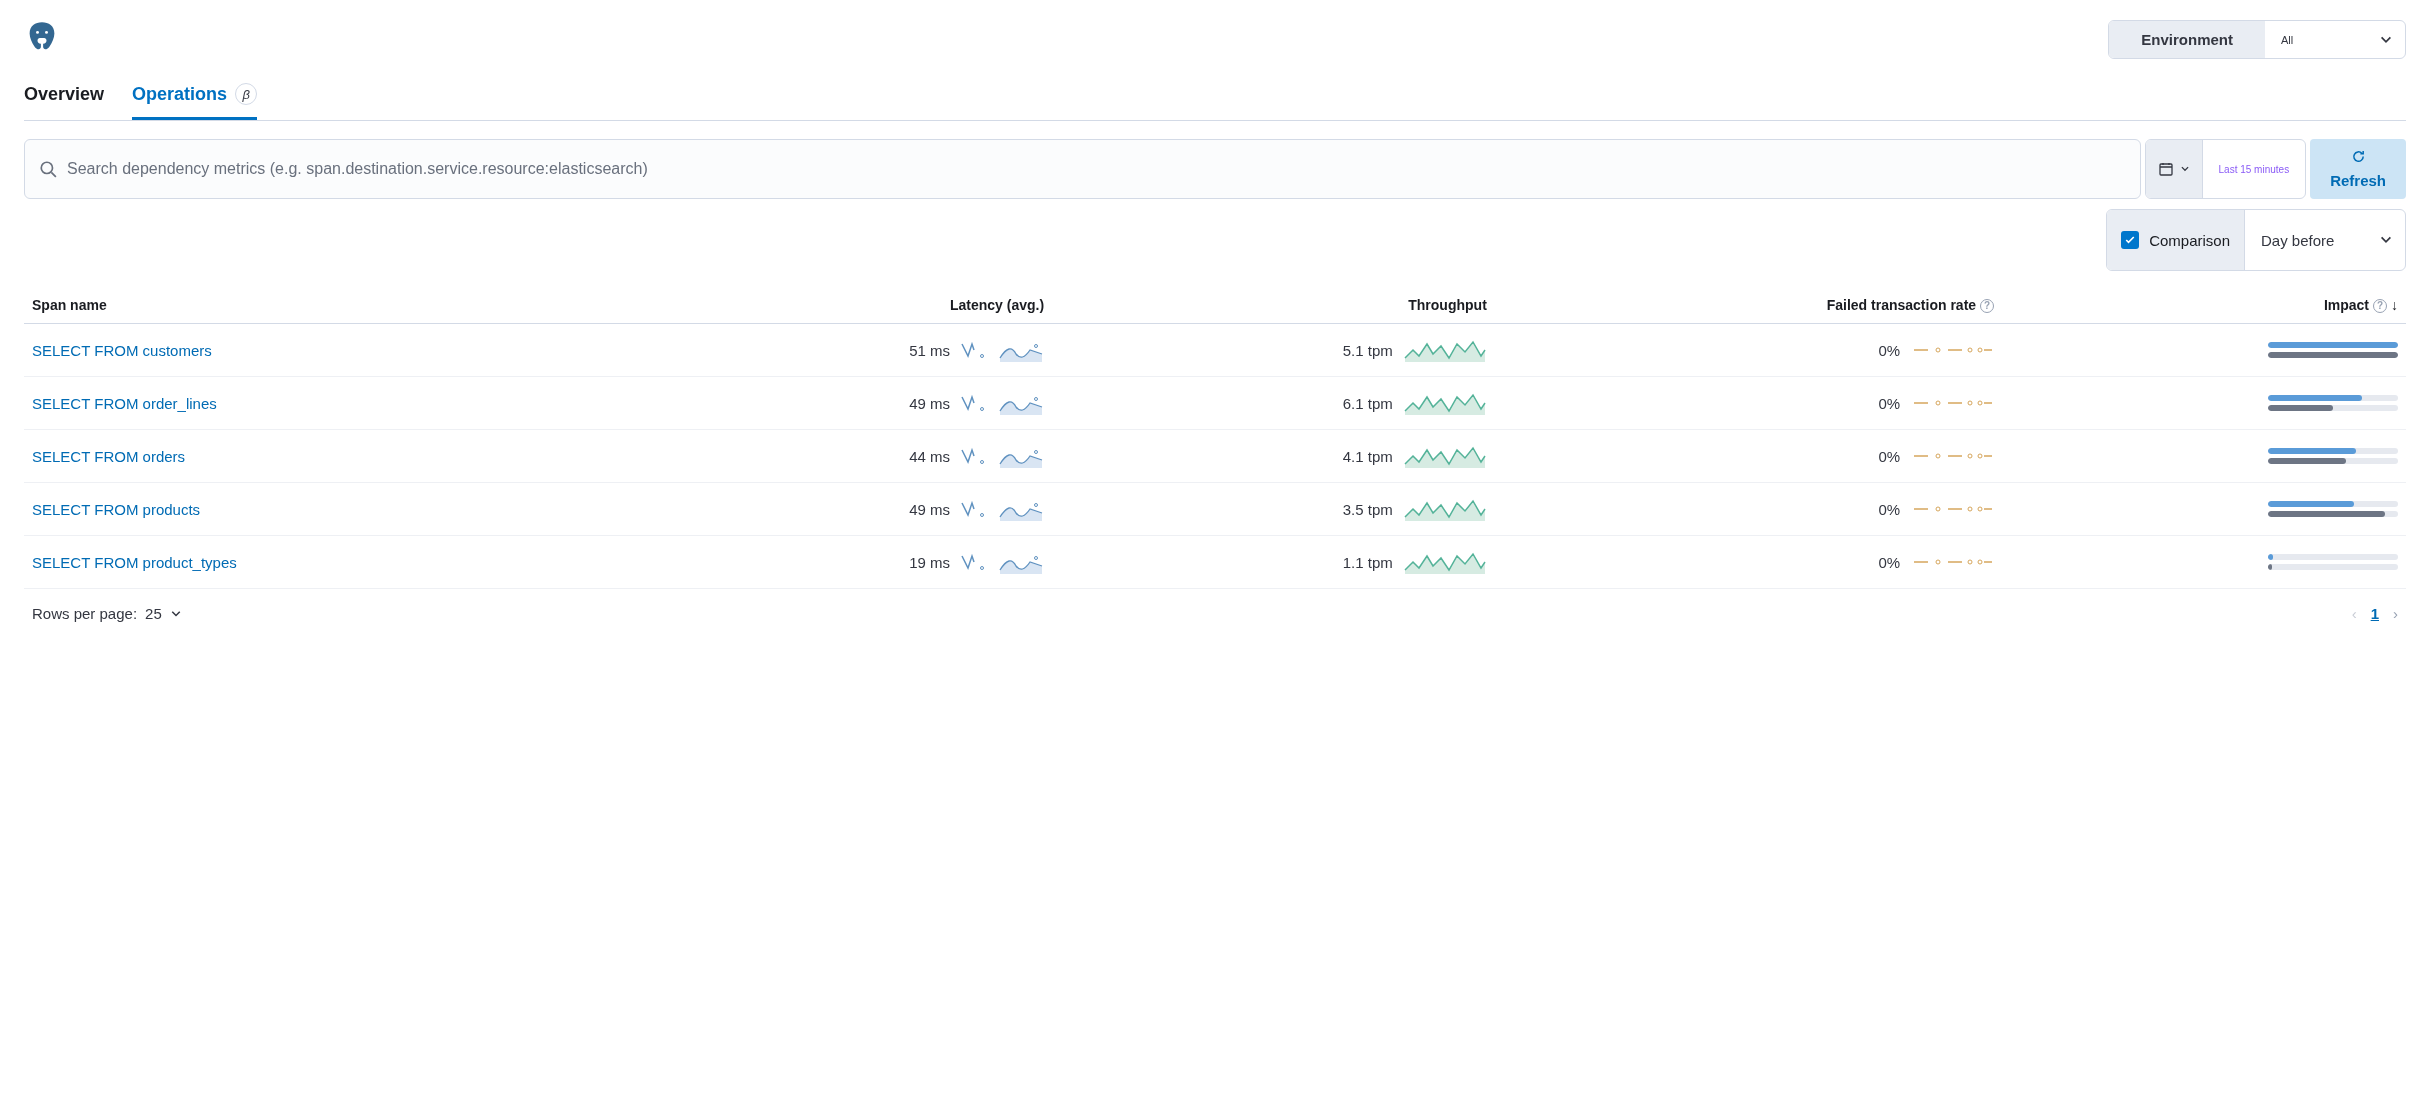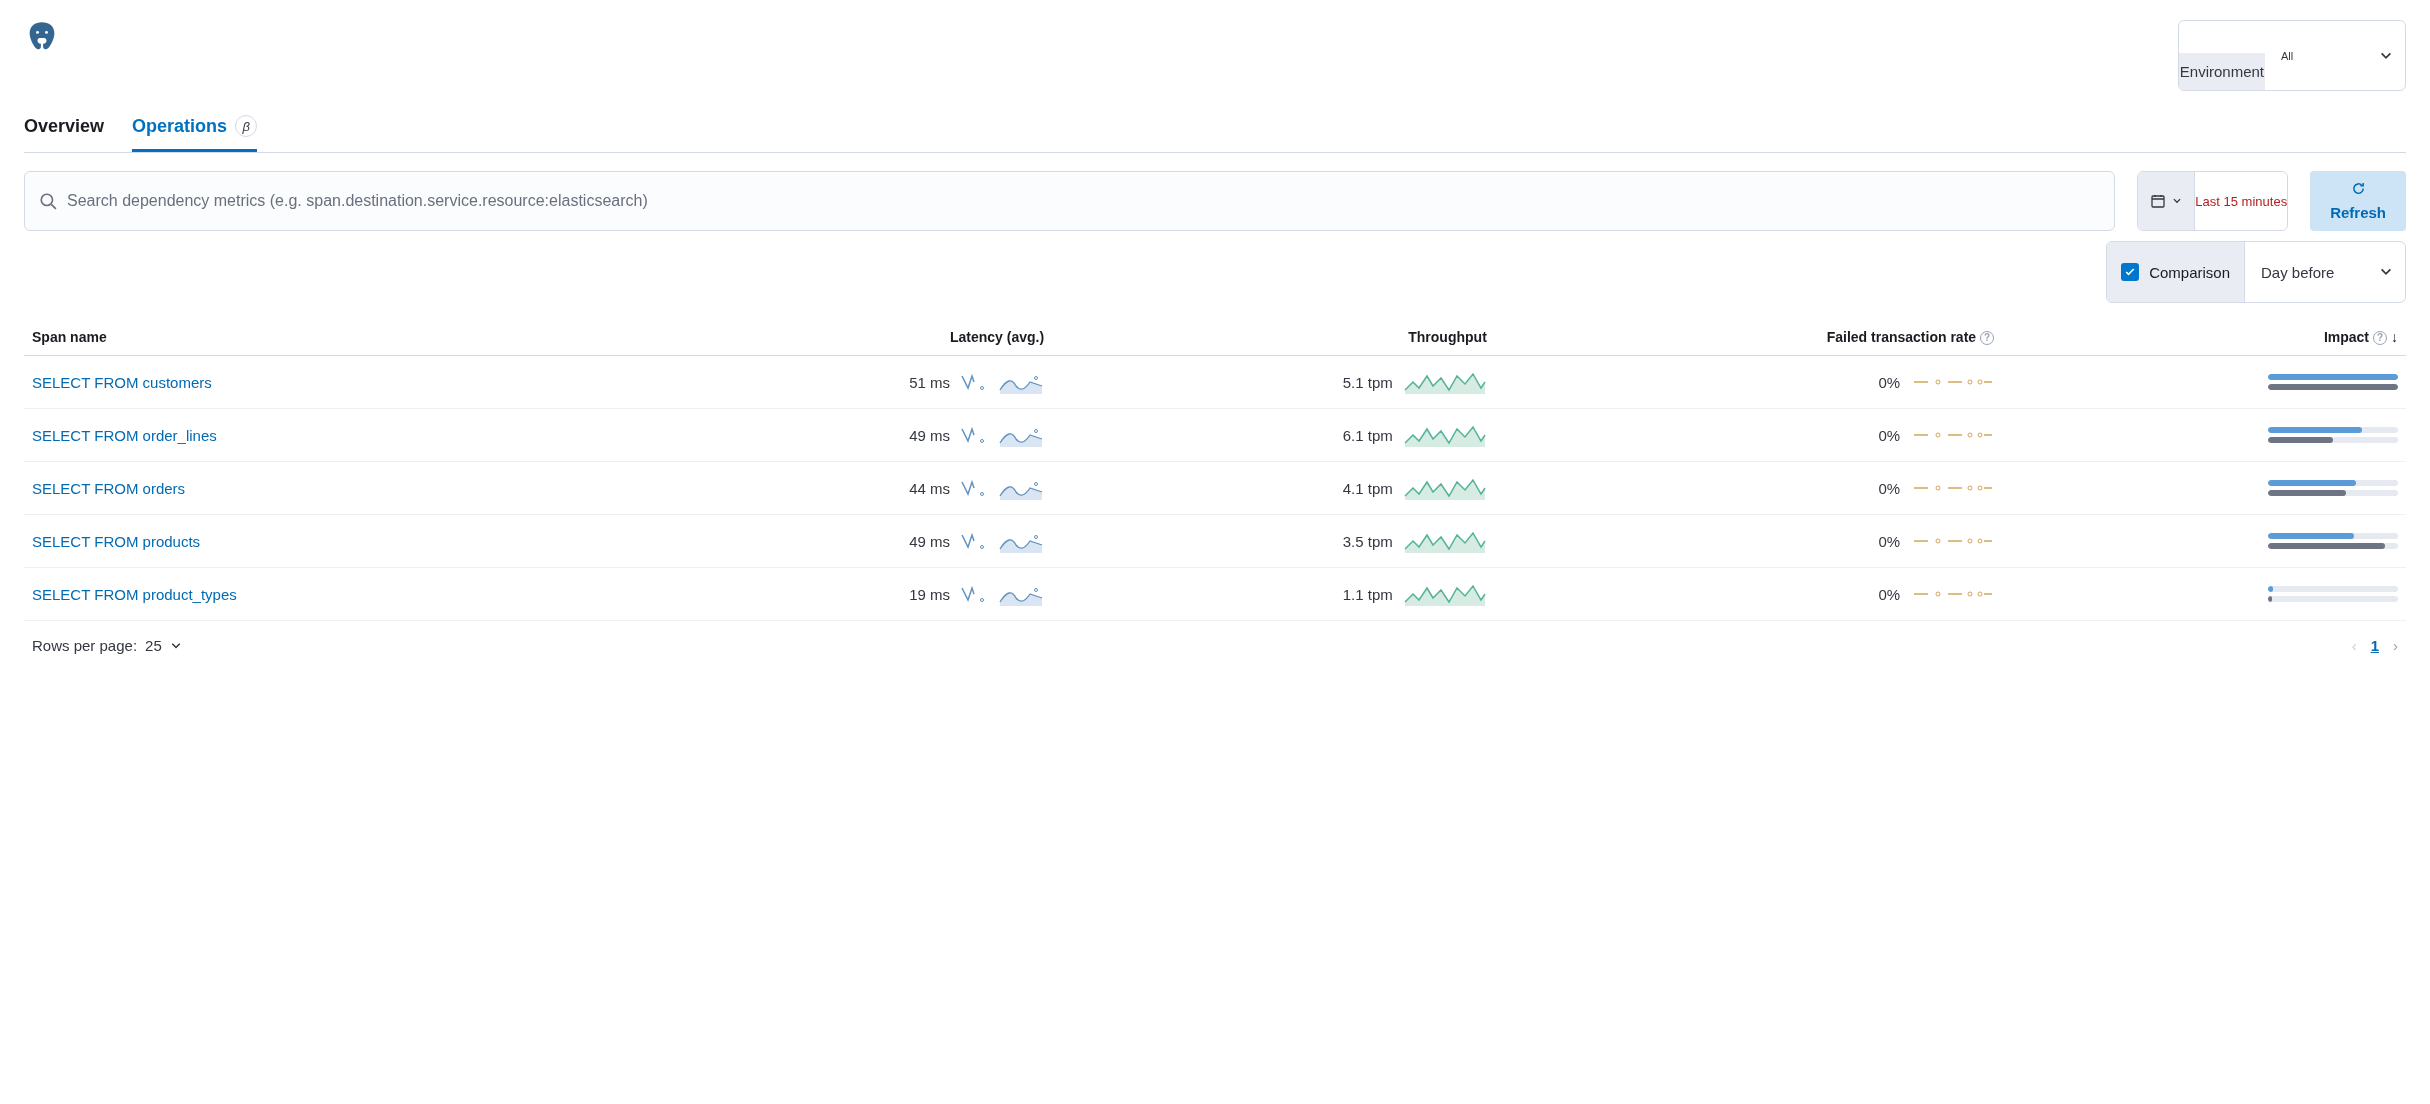--- a/index.html
+++ b/index.html
@@ -2,34 +2,34 @@
 <html><head>
 <meta charset="utf-8">
 <style>
 * { box-sizing: border-box; margin: 0; padding: 0; }
 body { font-family: -apple-system, BlinkMacSystemFont, "Segoe UI", Helvetica, Arial, sans-serif; background: #fff; padding: 20px 24px; color: #1a1c21; }
 .header-row { display: flex; justify-content: space-between; align-items: flex-start; margin-bottom: 24px; }
 .title-wrap { display: flex; align-items: center; gap: 16px; }
 .page-title { font-size: 36px; font-weight: 700; letter-spacing: -0.5px; }
 .elephant-icon { width: 36px; height: 36px; }
 .env-picker { display: flex; align-items: stretch; border: 1px solid #d3dae6; border-radius: 6px; overflow: hidden; }
-.env-label { background: #e9edf3; padding: 10px 1px; font-size: 15px; font-weight: 400; color: #343741; display:flex; align-items:center;margin-top:32px;}
+.env-label { background: #e9edf3; padding: 10px 32px; font-size: 15px; font-weight: 700; color: #343741; display:flex; align-items:center;}
 .env-value { padding: 10px 40px 10px 16px; font-size: 11px; color: #343741; min-width: 140px; position: relative; display:flex; align-items:center;}
 .chev { position: absolute; right: 12px; top: 50%; transform: translateY(-50%); width: 14px; height: 14px; }
 .tabs { display: flex; gap: 28px; border-bottom: 1px solid #d3dae6; margin-bottom: 18px; }
 .tab { padding: 0 0 12px 0; font-size: 18px; font-weight: 700; color: #1a1c21; border-bottom: 3px solid transparent; cursor: pointer; display:flex; align-items:center; gap:8px;}
 .tab.active { color: #0071c2; border-bottom-color: #0071c2; }
 .beta-badge { display:inline-flex; align-items:center; justify-content:center; width:22px; height:22px; border:1px solid #d3dae6; border-radius:50%; font-size:13px; font-style:italic; color:#343741; font-weight:400;}
-.controls-row { display: flex; gap: 22px; align-items: stretch; margin-bottom: 10px; }
+.controls-row { display: flex; gap: 4px; align-items: stretch; margin-bottom: 10px; }
 .search-box { flex: 1; display: flex; align-items: center; gap: 10px; border: 1px solid #d3dae6; background:#fbfcfd; border-radius: 6px; padding: 10px 14px; }
 .search-box input { flex: 1; border: none; outline: none; background: transparent; font-size: 16px; color: #343741; }
 .search-box input::placeholder { color: #69707d; }
 .dt-picker { display: flex; border: 1px solid #d3dae6; border-radius: 6px; overflow: hidden; }
 .dt-icon { background: #e9edf3; padding: 10px 12px; display: flex; align-items: center; gap:6px; border-right: 1px solid #d3dae6;}
-.dt-text { padding: 10px 0; font-size: 13px; color: #b91c1c; display:flex; align-items:center;}
+.dt-text { padding: 10px 16px; font-size: 10px; color: #8b5cf6; display:flex; align-items:center;}
 .refresh-btn { background: #cce4f5; color: #006bb4; border: none; border-radius: 4px; padding: 10px 20px; font-size: 15px; font-weight: 600; display: flex; align-items: center; gap: 8px; cursor: pointer; flex-direction: column; }
 .controls-row2 { display: flex; justify-content: flex-end; margin-bottom: 16px; }
 .compare-wrap { display: flex; border: 1px solid #d3dae6; border-radius: 6px; overflow: hidden; }
 .compare-check { background: #e9edf3; padding: 21px 14px; display: flex; align-items: center; gap: 10px; font-size: 15px; font-weight: 500; border-right:1px solid #d3dae6;}
 .checkbox { width: 18px; height: 18px; background: #0077cc; border-radius: 3px; display: flex; align-items: center; justify-content: center; }
 .checkbox svg { width: 12px; height: 12px; }
 .compare-val { padding: 10px 44px 10px 16px; font-size: 15px; color: #343741; position: relative; min-width:160px; display:flex; align-items:center;}
 table { width: 100%; border-collapse: collapse; }
 th { text-align: left; font-size: 14px; font-weight: 700; color: #1a1c21; padding: 10px 8px; border-bottom: 1px solid #d3dae6; }
 th.r { text-align: right; }

